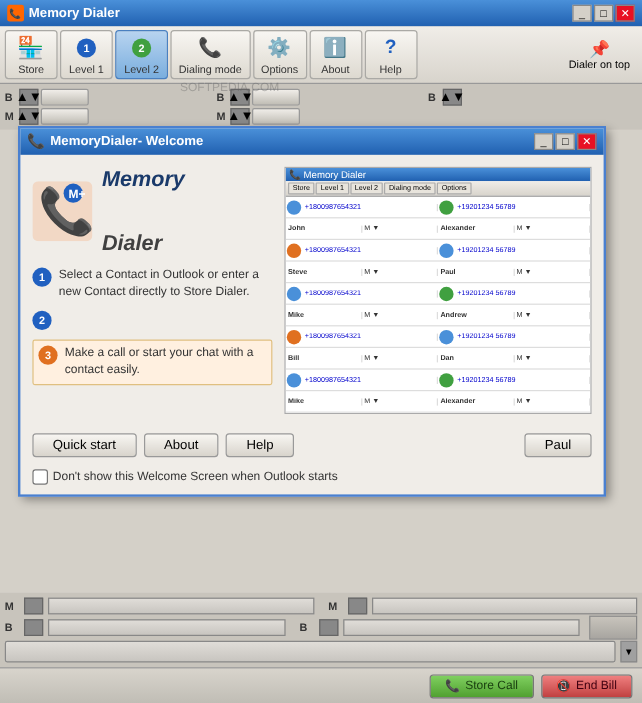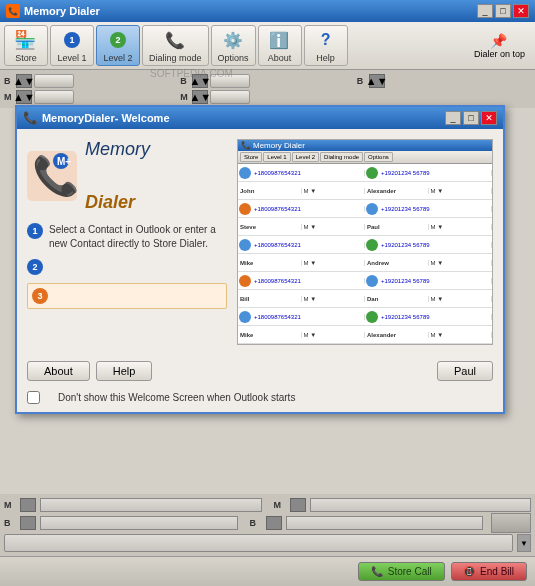--- a/index.html
+++ b/index.html
@@ -225,29 +225,29 @@
       width: 50px;
       height: 50px;
       flex-shrink: 0;
     }
     .app-title {
       display: flex;
       flex-direction: column;
     }
     .app-name-memory {
       font-size: 18px;
-      font-weight: normal;
+      font-weight: bold;
       font-style: italic;
       color: #1a3a6a;
     }
     .app-name-dialer {
       font-size: 18px;
       font-weight: bold;
       font-style: italic;
-      color: #a16207;
+      color: #404040;
       margin-top: 32px;
     }
 
     .step {
       display: flex;
       gap: 6px;
       margin-bottom: 8px;
       font-size: 10px;
       line-height: 1.4;
       color: #333;
@@ -349,21 +349,21 @@
       cursor: pointer;
       font-size: 11px;
     }
     .close-btn {
       margin-left: auto;
       padding: 3px 16px;
     }
     .checkbox-area {
       display: flex;
       align-items: center;
-      gap: 18px;
+      gap: 4px;
       padding: 0 10px 8px;
       font-size: 10px;
       color: #333;
     }
 
     
     .status-bar {
       position: absolute;
       bottom: 0;
       left: 0;
@@ -530,20 +530,21 @@
         <span class="step-num">1</span>
         <span>Select a Contact in Outlook or enter a new Contact directly to Store Dialer.</span>
       </div>
 
       <div class="step">
         <span class="step-num">2</span>
       </div>
 
       <div class="step step-3">
         <span class="step-num" style="background:#e07020;">3</span>
+        <span>Make a call or start your chat with a contact easily.</span>
       </div>
     </div>
 
     <div class="right-panel">
       <div class="mini-title">
         <span>📞</span>
         <span>Memory Dialer</span>
       </div>
       <div class="mini-toolbar">
         <div class="mini-tb-btn">Store</div>
@@ -611,20 +612,21 @@
           <div class="mini-cell name">Mike</div>
           <div class="mini-cell">M ▼</div>
           <div class="mini-cell name">Alexander</div>
           <div class="mini-cell">M ▼</div>
         </div>
       </div>
     </div>
   </div>
 
   <div class="dialog-footer">
+    <button class="dialog-btn">Quick start</button>
     <button class="dialog-btn">About</button>
     <button class="dialog-btn">Help</button>
     <button class="dialog-btn close-btn">Paul</button>
   </div>
 
   <div class="checkbox-area">
     <input type="checkbox" style="">
     <label>Don't show this Welcome Screen when Outlook starts</label>
   </div>
 </div>

